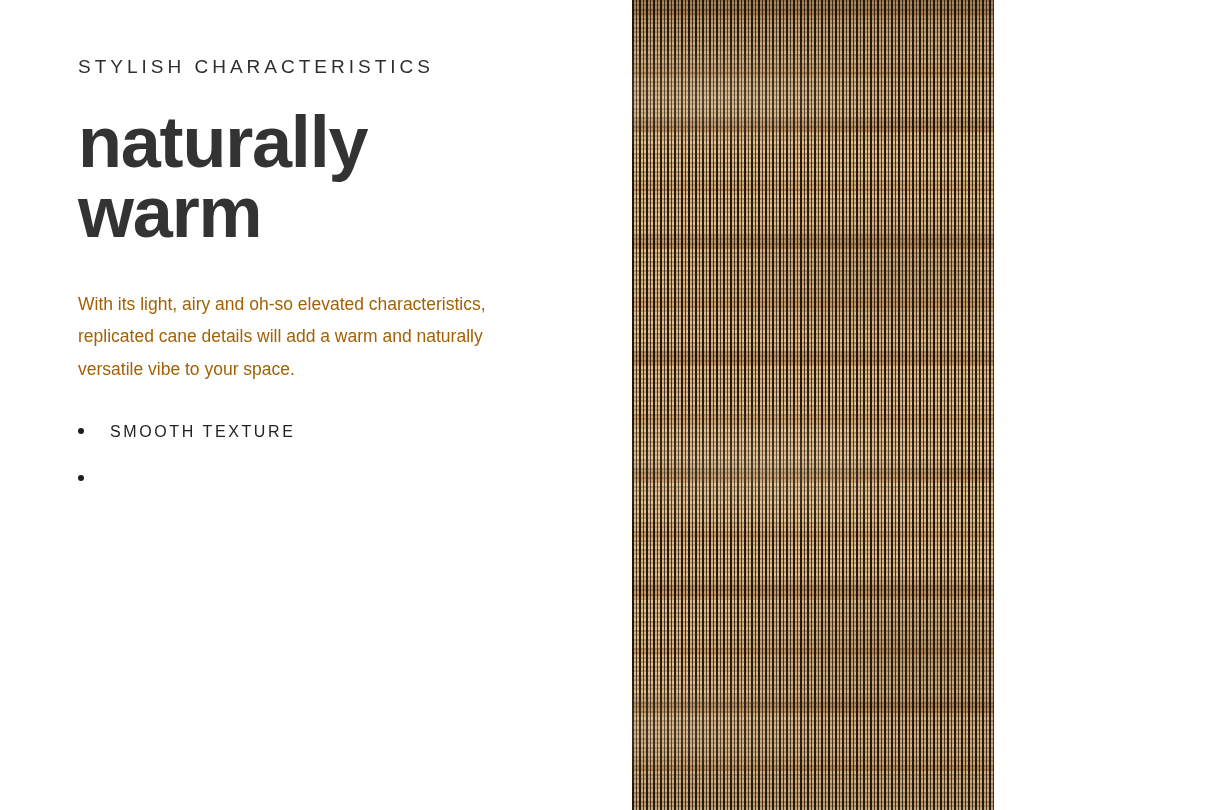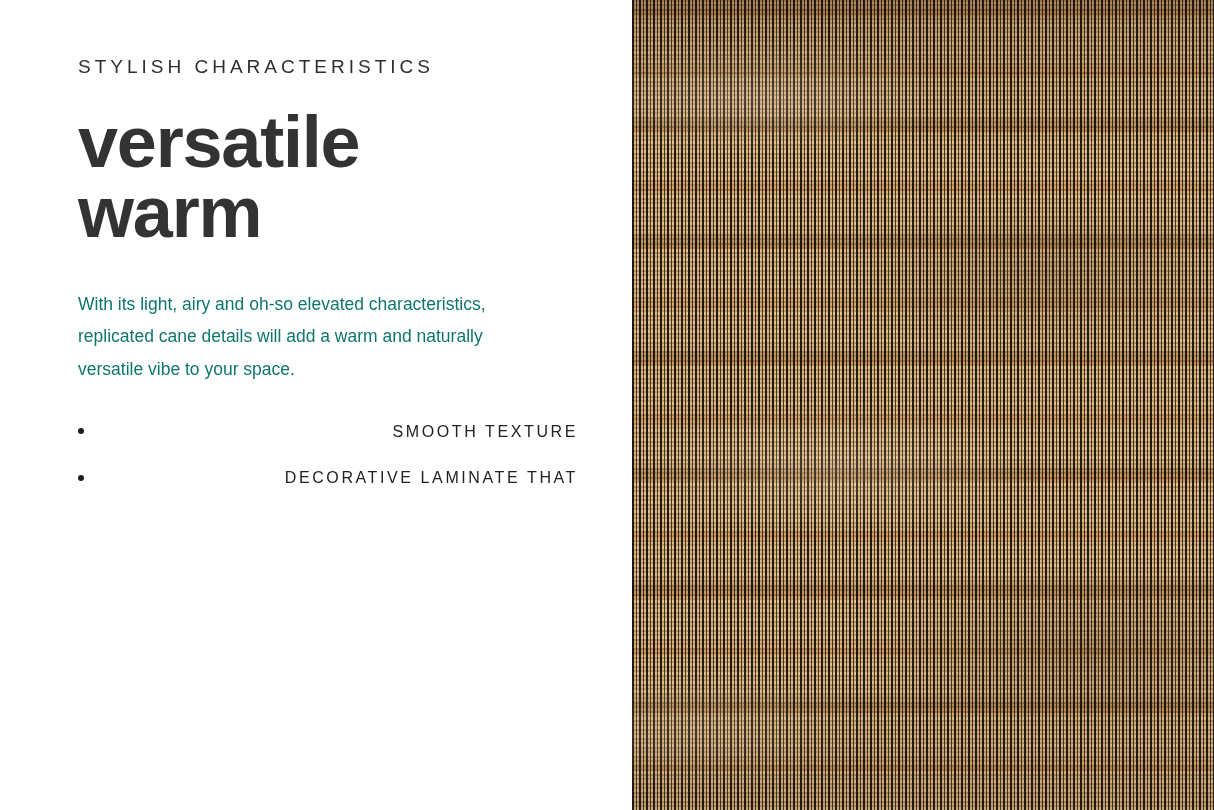--- a/index.html
+++ b/index.html
@@ -9,21 +9,21 @@
   }
   body {
     width: 1214px;
     height: 810px;
     overflow: hidden;
     font-family: "Liberation Sans", sans-serif;
     -webkit-font-smoothing: antialiased;
   }
   .page {
     position: relative;
-    width: 1214px;
+    width: 994px;
     height: 810px;
     display: flex;
     background: #ffffff;
   }
 
   
   .left-panel {
     position: relative;
     width: 632px;
     height: 810px;
@@ -56,39 +56,38 @@
     margin: 0;
     max-width: 420px;
   }
   .headline .line {
     display: block;
   }
   .body-copy {
     margin: 40px 0 0 0;
     font-size: 17.5px;
     line-height: 1.86;
-    color: #0f766e;
+    color: #a16207;
     font-weight: 400;
     max-width: 470px;
   }
   .feature-list {
     list-style: none;
     margin: 34px 0 0 0;
     padding: 0;
   }
   .feature-list li {
     position: relative;
     padding-left: 32px;
     margin-bottom: 22px;
     font-size: 16px;
     letter-spacing: 2.6px;
     line-height: 1.55;
     color: #222222;
     font-weight: 400;
-    text-align: right;
   }
   .feature-list li:last-child {
     margin-bottom: 0;
   }
   .feature-list li .bullet {
     position: absolute;
     left: 0;
     top: 0.52em;
     width: 6px;
     height: 6px;
@@ -179,34 +178,33 @@
 <body>
 
 <div class="page">
 
   <section class="left-panel">
     <div class="content">
 
       <p class="eyebrow">STYLISH CHARACTERISTICS</p>
 
       <h1 class="headline">
-        <span class="line">versatile</span>
+        <span class="line">naturally</span>
         <span class="line">warm</span>
       </h1>
 
       <p class="body-copy">With its light, airy and oh-so elevated characteristics, replicated cane details will add a warm and naturally versatile vibe to your space.</p>
 
       <ul class="feature-list">
         <li>
           <span class="bullet"></span>
           <span class="txt-line">SMOOTH TEXTURE</span>
         </li>
         <li>
           <span class="bullet"></span>
-          <span class="txt-line">DECORATIVE LAMINATE THAT</span>
         </li>
       </ul>
 
     </div>
   </section>
 
   <section class="image-panel">
     <div class="weave"></div>
     <div class="weave-bands"></div>
     <div class="weave-noise"></div>

